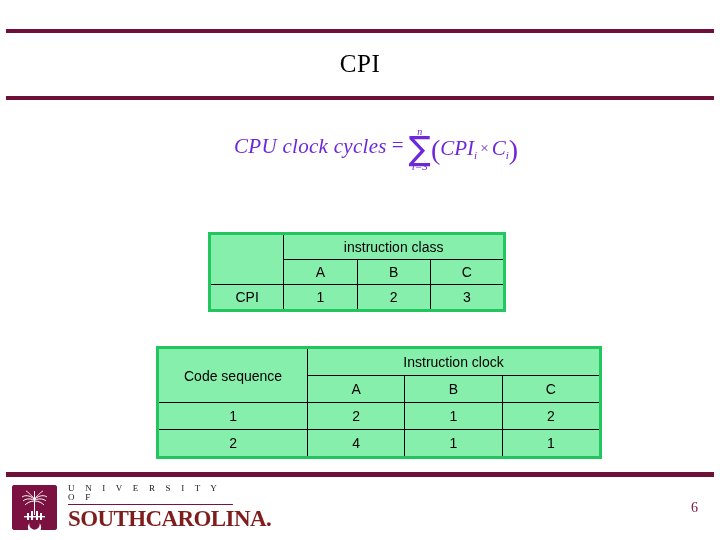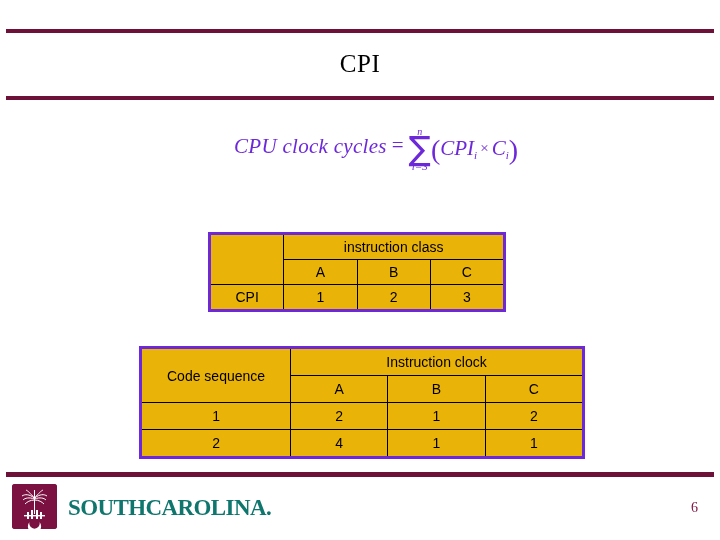--- a/index.html
+++ b/index.html
@@ -108,42 +108,42 @@
     font-style: normal;
     font-size: 15px;
     margin: 0 3px;
     vertical-align: middle;
   }
 
   
   table.grid {
     position: absolute;
     border-collapse: collapse;
-    background: #eab308;
-    border: 3px solid #6d28d9;
+    background: #86efac;
+    border: 3px solid #22c55e;
   }
   table.grid td {
     border: 1px solid #000000;
     text-align: center;
     font-family: "Liberation Sans", sans-serif;
     font-size: 14px;
     color: #000000;
     padding: 0;
     vertical-align: middle;
   }
   td.hdr { color: #7B1141; }
 
   
   #table-cpi { left: 208px; top: 232px; width: 298px; }
   #table-cpi td { height: 24px; }
   #table-cpi .c-label { width: 74px; }
   #table-cpi .c-data  { width: 74px; }
 
   
-  #table-counts { left: 139px; top: 346px; width: 446px; }
+  #table-counts { left: 156px; top: 346px; width: 446px; }
   #table-counts td { height: 26px; }
   #table-counts .c-seq  { width: 150px; }
   #table-counts .c-data { width: 98px; }
 
   
   .logo {
     position: absolute;
     left: 12px;
     top: 484px;
     display: flex;
@@ -169,21 +169,21 @@
     color: #1a1a1a;
     border-bottom: 1.5px solid #7B1141;
     padding-bottom: 2px;
     display: block;
     width: 165px;
   }
   .logo-sc {
     font-family: "Liberation Serif", serif;
     font-weight: bold;
     font-size: 23px;
-    color: #0f766e;
+    color: #7f1d1d;
     letter-spacing: -0.6px;
     display: block;
     margin-top: 2px;
   }
   .page-number {
     position: absolute;
     right: 22px;
     top: 500px;
     font-family: "Liberation Serif", serif;
     font-size: 14px;
@@ -275,19 +275,20 @@
           <rect x="15" y="28" width="2" height="7"></rect>
           <rect x="19" y="26" width="2" height="9"></rect>
           <rect x="24" y="26" width="2" height="9"></rect>
           <rect x="28" y="28" width="2" height="7"></rect>
           <rect x="12" y="31" width="21" height="1.4"></rect>
         </g>
         <path d="M17.5 38 A5.2 5.2 0 1 0 27.5 38 A6.6 6.6 0 1 1 17.5 38 Z" fill="#ffffff"></path>
       </svg>
     </div>
     <div class="logo-words">
+      <span class="logo-uni">U N I V E R S I T Y   O F</span>
       <span class="logo-sc">SOUTHCAROLINA.</span>
     </div>
   </div>
 
   <div class="page-number">6</div>
 
 </div>
 
 </body></html>

